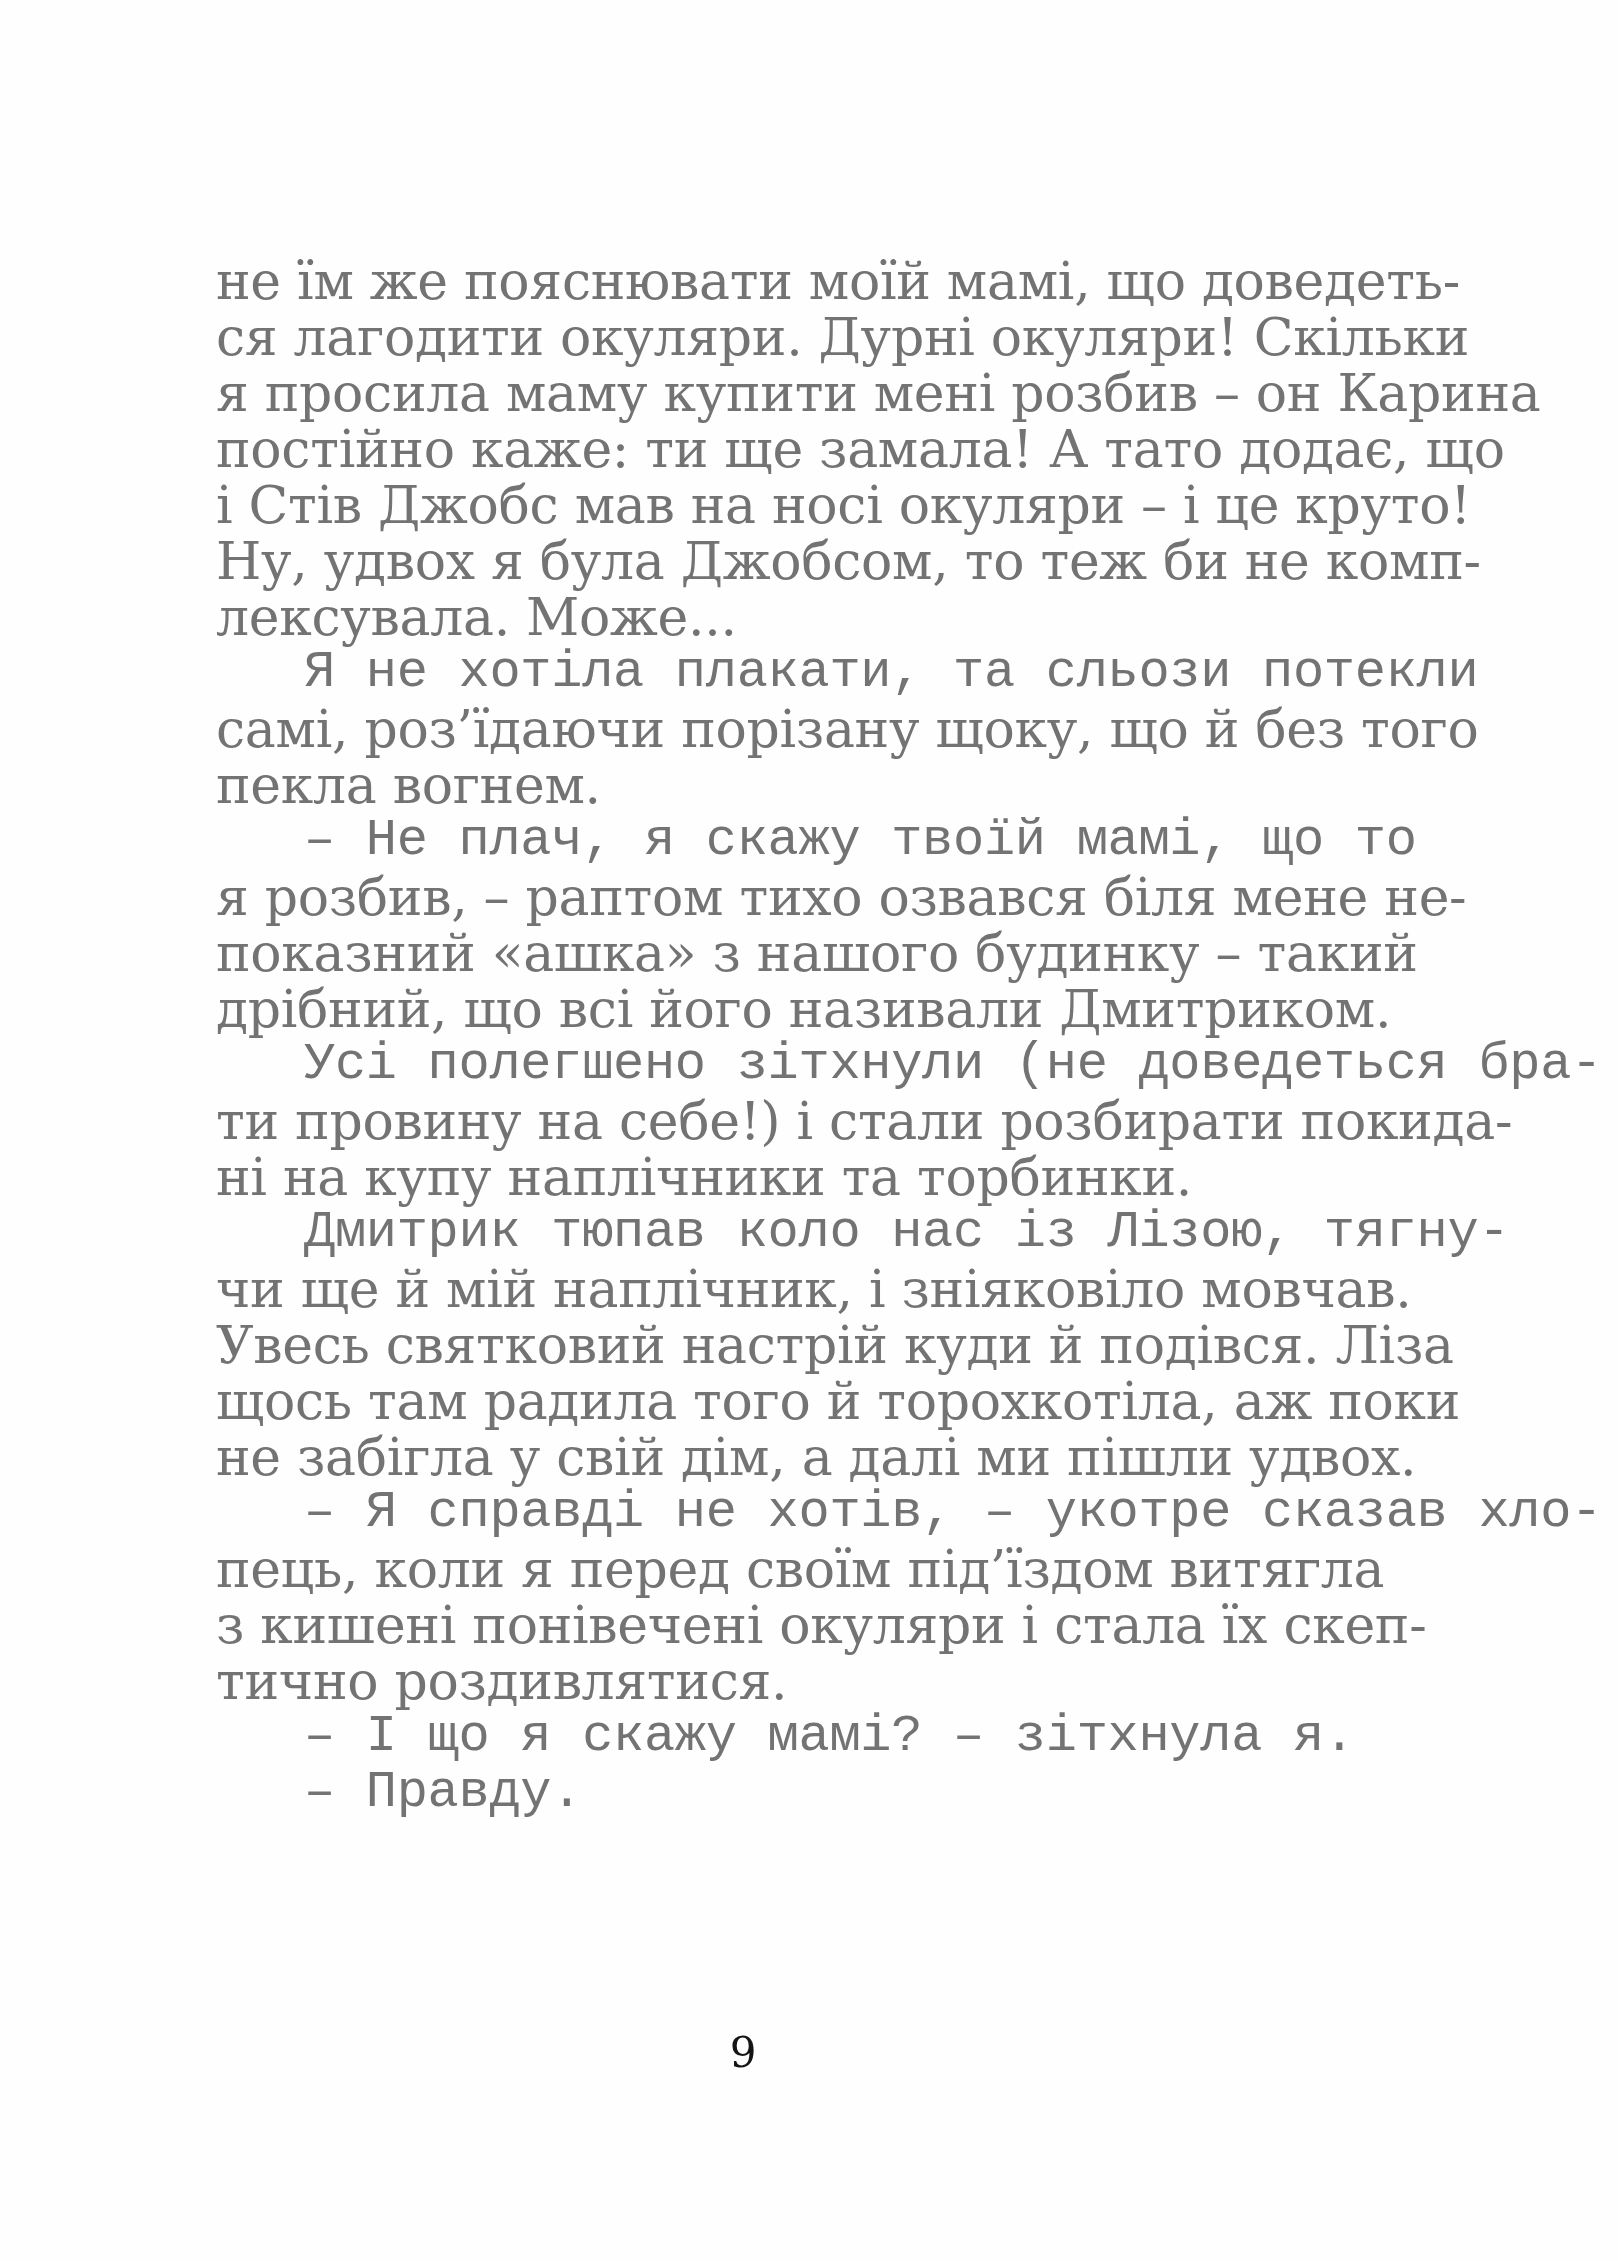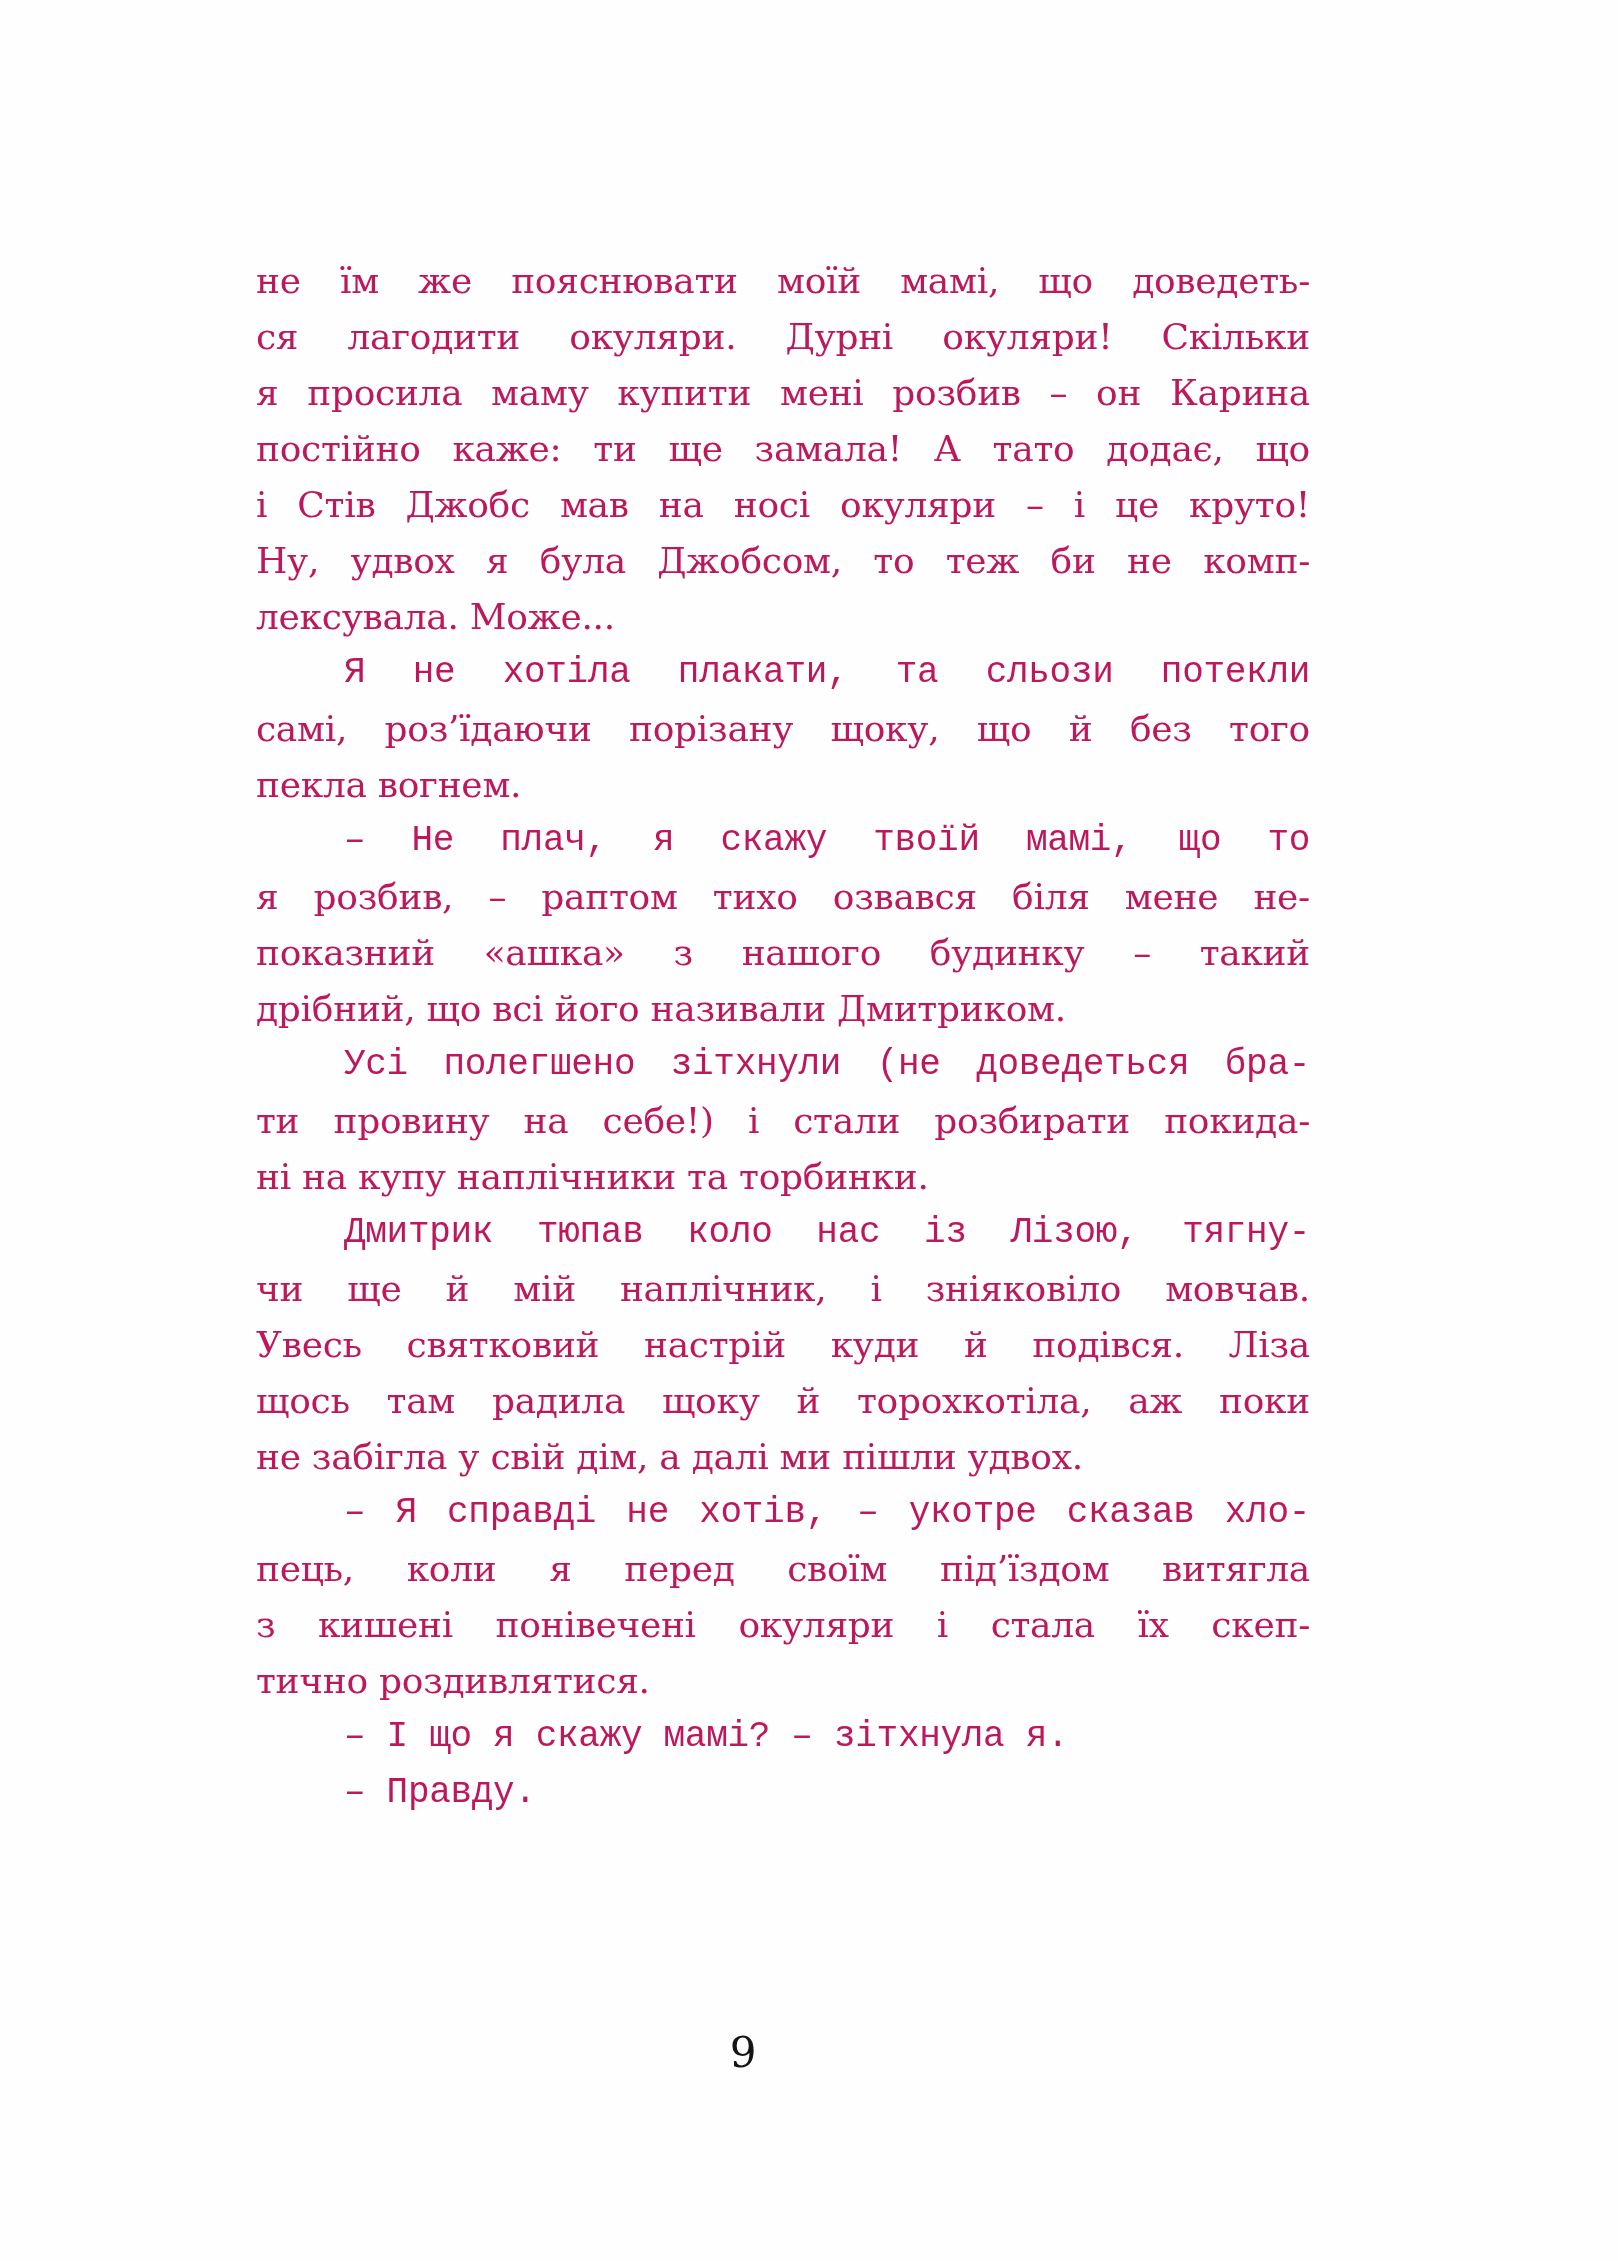--- a/index.html
+++ b/index.html
@@ -20,24 +20,23 @@
     width: 1618px;
     height: 2261px;
     background: #fefefe;
   }
   .text-block {
     position: absolute;
     left: 216px;
     top: 253px;
     width: 1054px;
     font-family: "DejaVu Serif", "Liberation Serif", serif;
-    font-size: 36px;
+    font-size: 52px;
     line-height: 56px;
-    color: #be185d;
-    margin-left: 40px;
+    color: #737373;
   }
   .line {
     display: block;
     height: 56px;
     white-space: nowrap;
     text-align: justify;
     text-align-last: justify;
     letter-spacing: -0.3px;
   }
   .line.last {
@@ -78,21 +77,21 @@
     <span class="line indent">– Не плач, я скажу твоїй мамі, що то</span>
     <span class="line">я розбив, – раптом тихо озвався біля мене не-</span>
     <span class="line">показний «ашка» з нашого будинку – такий</span>
     <span class="line last">дрібний, що всі його називали Дмитриком.</span>
     <span class="line indent">Усі полегшено зітхнули (не доведеться бра-</span>
     <span class="line">ти провину на себе!) і стали розбирати покида-</span>
     <span class="line last">ні на купу наплічники та торбинки.</span>
     <span class="line indent">Дмитрик тюпав коло нас із Лізою, тягну-</span>
     <span class="line">чи ще й мій наплічник, і зніяковіло мовчав.</span>
     <span class="line">Увесь святковий настрій куди й подівся. Ліза</span>
-    <span class="line">щось там радила щоку й торохкотіла, аж поки</span>
+    <span class="line">щось там радила того й торохкотіла, аж поки</span>
     <span class="line last">не забігла у свій дім, а далі ми пішли удвох.</span>
     <span class="line indent">– Я справді не хотів, – укотре сказав хло-</span>
     <span class="line">пець, коли я перед своїм під’їздом витягла</span>
     <span class="line">з кишені понівечені окуляри і стала їх скеп-</span>
     <span class="line last">тично роздивлятися.</span>
     <span class="line indent last">– І що я скажу мамі? – зітхнула я.</span>
     <span class="line indent last">– Правду.</span>
   </div>
 
   <div class="page-number">9</div>

